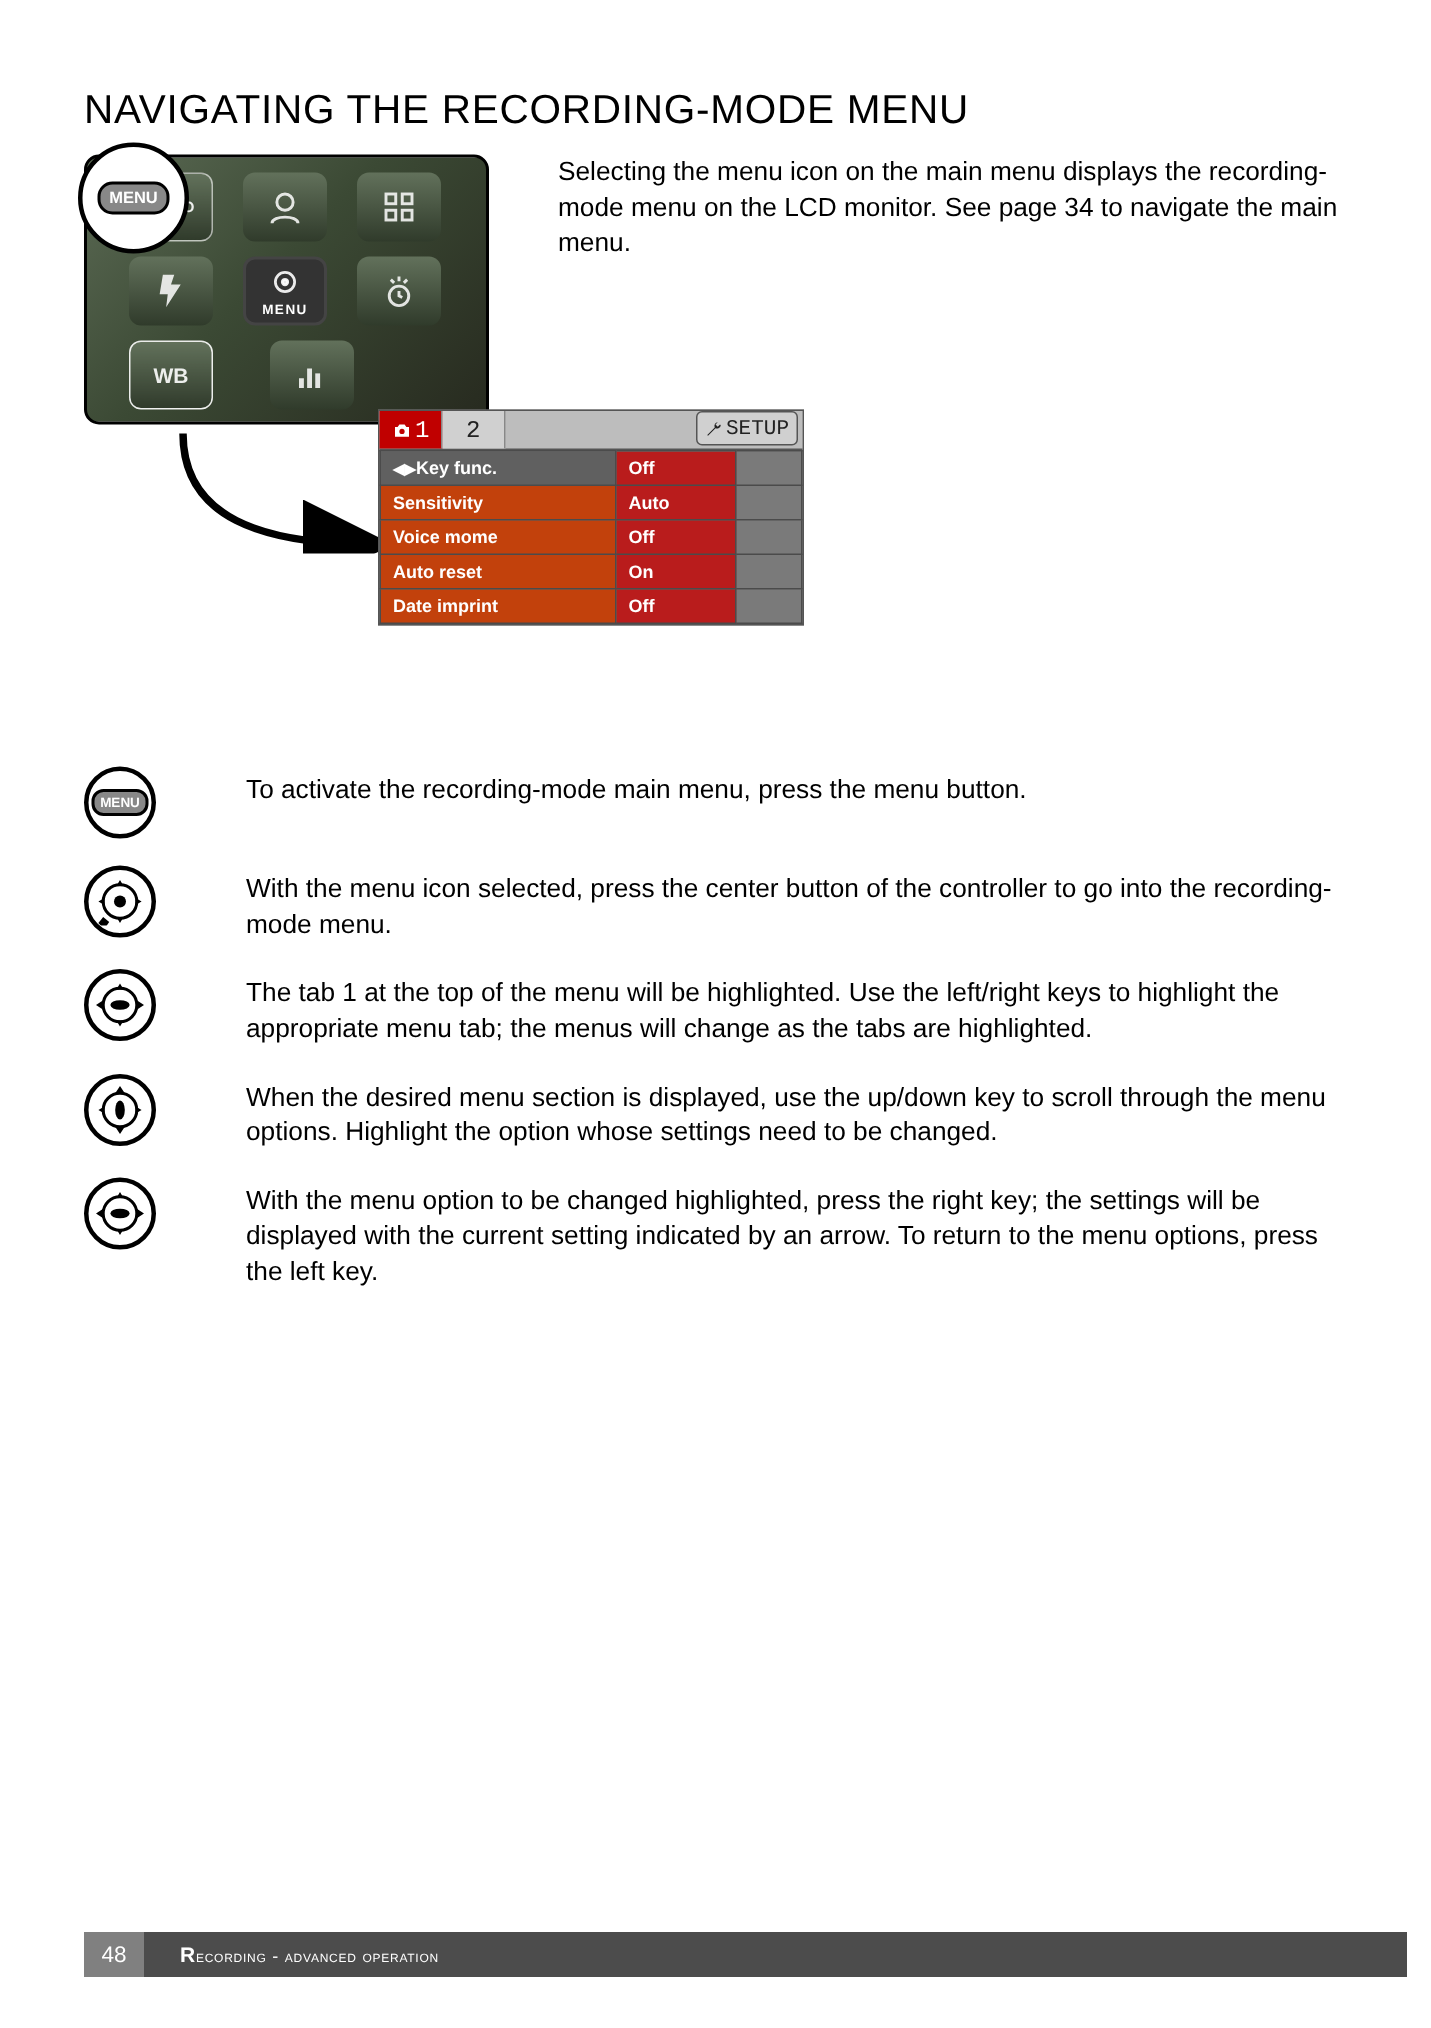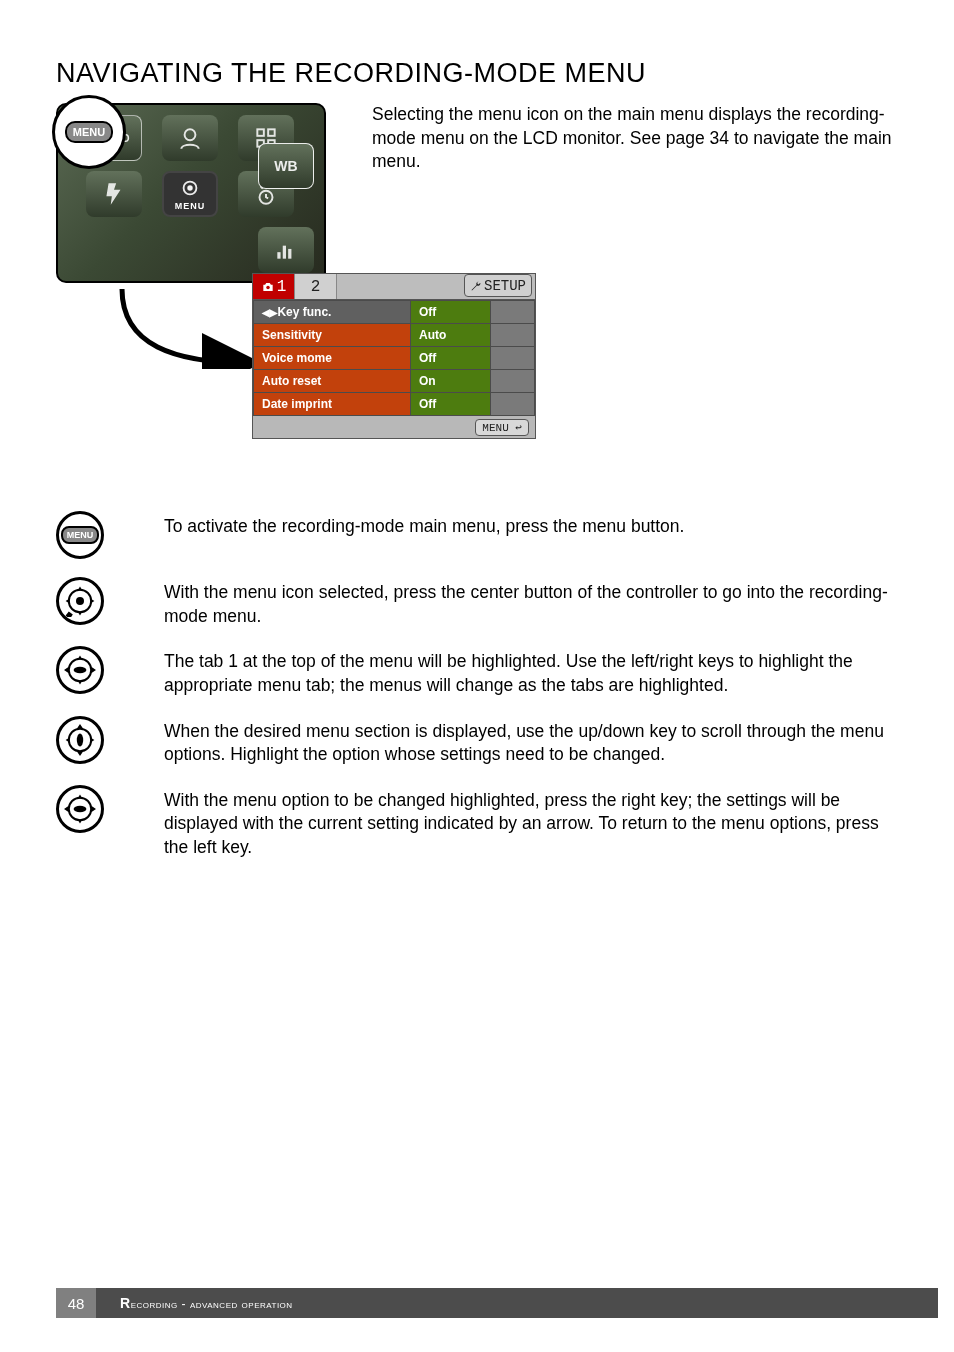--- a/index.html
+++ b/index.html
@@ -52,21 +52,20 @@
     gap: 20px;
     align-items: flex-end;
   }
   .lcd1 .icons-row3 {
     position: absolute;
     left: 28px; bottom: 8px;
     right: 10px;
     display: flex;
     gap: 38px;
     align-items: flex-end;
-    flex-direction: column;
   }
   .modeicon {
     width: 56px; height: 46px;
     border-radius: 8px;
     display: flex;
     align-items: center; justify-content: center;
     color: rgba(255,255,255,0.9);
     font-size: 22px;
     background: linear-gradient(#62715b,#303b2b);
   }
@@ -163,21 +162,21 @@
   }
   .menu-lcd td {
     background: #c2410c;
     color: #fff;
     padding: 4px 8px;
     border: 1px solid #4b4b4b;
     font-weight: bold;
     font-size: 12px;
     height: 22px;
   }
-  .menu-lcd td.val { background: #4d7c0f; width: 80px; margin-top: 28px; }
+  .menu-lcd td.val { background: #b91c1c; width: 80px; margin-top: 28px; }
   .menu-lcd td.blank { background: #7a7a7a; width: 44px; }
   .menu-lcd tr.highlight td:first-child { background: #606060; }
   .menu-lcd tr.highlight td:first-child::before {
     content: "\25C0\25B6 ";
     font-size: 10px;
   }
   .menu-lcd .footer {
     height: 22px;
     background: #b8b8b8;
     display: flex;
@@ -384,25 +383,20 @@
           <td class="val">On</td>
           <td class="blank"></td>
         </tr>
         <tr>
           <td>Date imprint</td>
           <td class="val">Off</td>
           <td class="blank"></td>
         </tr>
       </tbody>
         </table>
-      <div class="footer">
-        <span class="menu-back">
-          <span>MENU</span> ↩
-        </span>
-      </div>
     </div>
   </div>
 
   <div class="steps">
     <div class="step">
       <div class="step-icon small-pill">
         <span class="menu-pill2">MENU</span>
       </div>
       <div class="step-text">To activate the recording-mode main menu, press the menu button.</div>
     </div>

